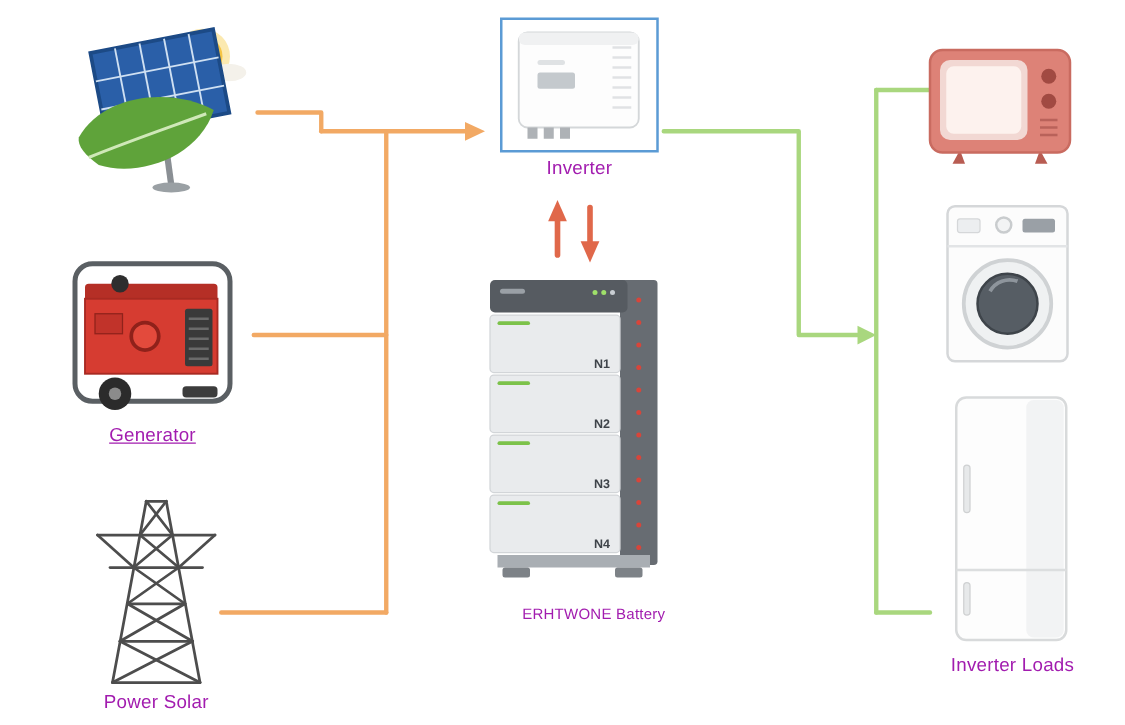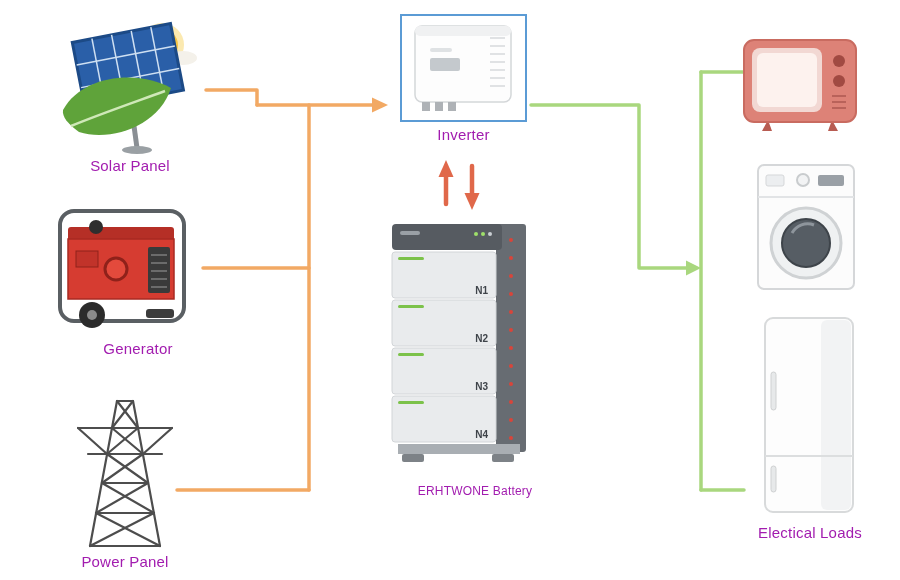--- a/index.html
+++ b/index.html
@@ -66,21 +66,20 @@
           <line x1="84" y1="20" x2="84" y2="88"></line>
           <line x1="104" y1="20" x2="104" y2="88"></line>
           <line x1="24" y1="43" x2="124" y2="43"></line>
           <line x1="24" y1="66" x2="124" y2="66"></line>
         </g>
       </g>
       <path d="M8,98 C28,62 84,58 116,76 C104,114 56,130 24,120 C13,112 7,105 8,98 Z" fill="#5fa33a"></path>
       <path d="M16,114 C45,102 80,90 110,79" stroke="#cfe8b8" stroke-width="2.5" fill="none"></path>
     </svg>
   </div>
-  <div class="label" style="left:55px;top:157px;width:150px;">Solar Panel</div>
 
   <div class="node" style="left:52px;top:205px;width:140px;height:130px;">
     <svg width="140" height="130" viewBox="0 0 140 130">
       <rect x="8" y="6" width="124" height="110" rx="14" fill="none" stroke="#5a5f63" stroke-width="4"></rect>
       <rect x="16" y="22" width="106" height="16" rx="3" fill="#b52f26"></rect>
       <circle cx="44" cy="22" r="7" fill="#2e2e2e"></circle>
       <rect x="16" y="34" width="106" height="60" fill="#d63c31" stroke="#a82a22" stroke-width="1.5"></rect>
       <rect x="24" y="46" width="22" height="16" fill="#c1332a" stroke="#8f221b"></rect>
       <circle cx="64" cy="64" r="11" fill="#e34a3c" stroke="#8f211a" stroke-width="3"></circle>
       <rect x="96" y="42" width="22" height="46" rx="2" fill="#3a3a3a"></rect>
@@ -89,21 +88,21 @@
         <line x1="99" y1="58" x2="115" y2="58"></line>
         <line x1="99" y1="66" x2="115" y2="66"></line>
         <line x1="99" y1="74" x2="115" y2="74"></line>
         <line x1="99" y1="82" x2="115" y2="82"></line>
       </g>
       <circle cx="40" cy="110" r="13" fill="#2b2b2b"></circle>
       <circle cx="40" cy="110" r="5" fill="#8b8b8b"></circle>
       <rect x="94" y="104" width="28" height="9" rx="3" fill="#3c3c3c"></rect>
     </svg>
   </div>
-  <div class="label" style="left:68px;top:340px;width:140px;">Generator</div>
+  <div class="label" style="left:52px;top:340px;width:140px;text-decoration:underline;">Generator</div>
 
   <div class="node" style="left:60px;top:398px;width:130px;height:152px;">
     <svg width="130" height="152" viewBox="0 0 130 152">
       <g stroke="#4d4d4d" stroke-width="2.2" fill="none" stroke-linecap="round">
         <line x1="57" y1="3" x2="73" y2="3"></line>
         <line x1="57" y1="3" x2="30" y2="148"></line>
         <line x1="73" y1="3" x2="100" y2="148"></line>
         <line x1="57" y1="3" x2="78" y2="30"></line>
         <line x1="73" y1="3" x2="52" y2="30"></line>
         <line x1="18" y1="30" x2="112" y2="30"></line>
@@ -117,21 +116,21 @@
         <line x1="42" y1="85" x2="88" y2="85"></line>
         <line x1="42" y1="85" x2="94" y2="115"></line>
         <line x1="88" y1="85" x2="36" y2="115"></line>
         <line x1="36" y1="115" x2="94" y2="115"></line>
         <line x1="36" y1="115" x2="100" y2="148"></line>
         <line x1="94" y1="115" x2="30" y2="148"></line>
         <line x1="30" y1="148" x2="100" y2="148"></line>
       </g>
     </svg>
   </div>
-  <div class="label" style="left:60px;top:553px;width:130px;">Power Panel</div>
+  <div class="label" style="left:60px;top:553px;width:130px;">Power Solar</div>
 
   <div class="inverter-frame">
     <svg width="123" height="104" viewBox="0 0 123 104">
       <rect x="13" y="10" width="96" height="76" rx="7" fill="#fdfdfd" stroke="#d4d7d9" stroke-width="1.5"></rect>
       <rect x="13" y="10" width="96" height="10" rx="5" fill="#f0f1f2"></rect>
       <rect x="28" y="42" width="30" height="13" rx="2" fill="#c4c9cd"></rect>
       <rect x="28" y="32" width="22" height="4" rx="2" fill="#dfe2e4"></rect>
       <g stroke="#e0e2e4" stroke-width="2">
         <line x1="88" y1="22" x2="103" y2="22"></line>
         <line x1="88" y1="30" x2="103" y2="30"></line>
@@ -228,15 +227,15 @@
   <div class="node" style="left:763px;top:316px;width:92px;height:200px;">
     <svg width="92" height="200" viewBox="0 0 92 200">
       <rect x="2" y="2" width="88" height="194" rx="8" fill="#fdfdfd" stroke="#d8dadb" stroke-width="2"></rect>
       <rect x="58" y="4" width="30" height="190" rx="6" fill="#f2f3f4"></rect>
       <line x1="2" y1="140" x2="90" y2="140" stroke="#dcdedf" stroke-width="2"></line>
       <rect x="8" y="56" width="5" height="38" rx="2.5" fill="#e7e9ea" stroke="#cfd1d2"></rect>
       <rect x="8" y="150" width="5" height="26" rx="2.5" fill="#e7e9ea" stroke="#cfd1d2"></rect>
     </svg>
   </div>
 
-  <div class="label" style="left:740px;top:524px;width:140px;">Electical Loads</div>
+  <div class="label" style="left:740px;top:524px;width:140px;">Inverter Loads</div>
 
 </div>
 
 </body></html>

